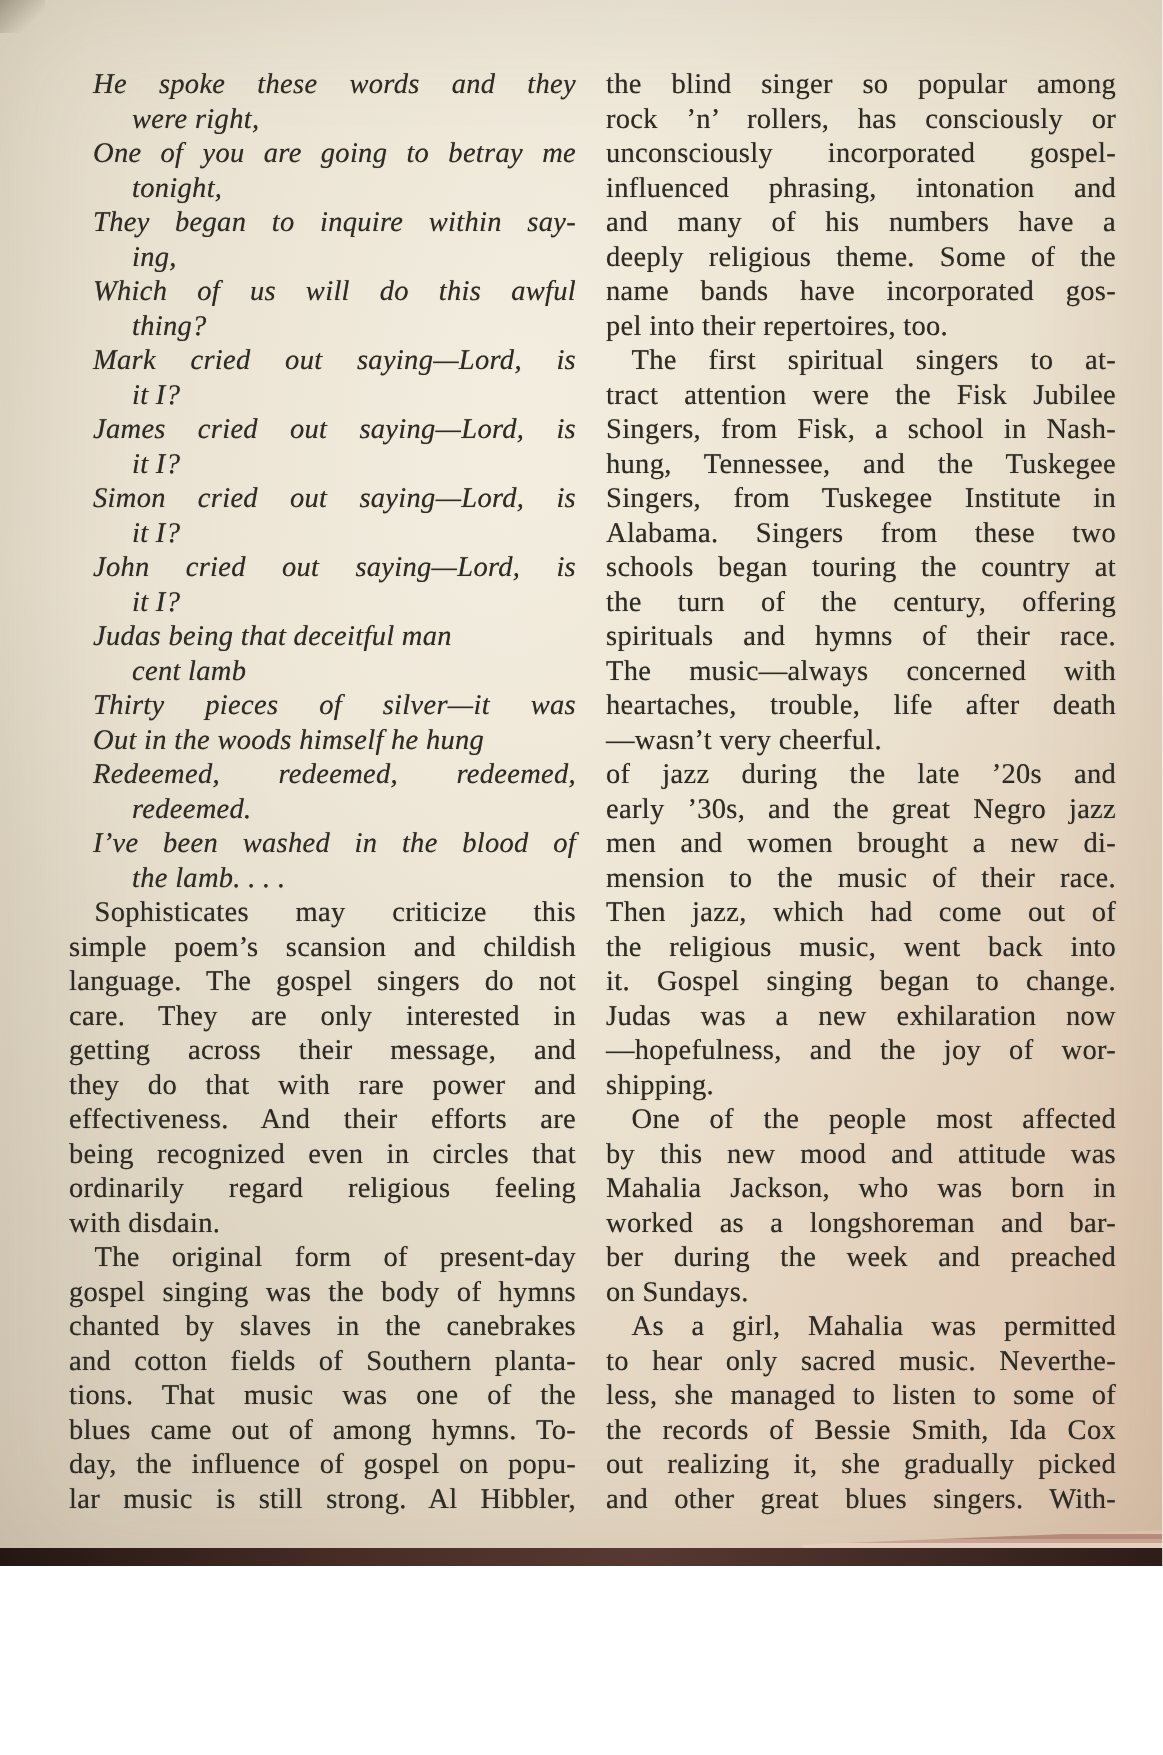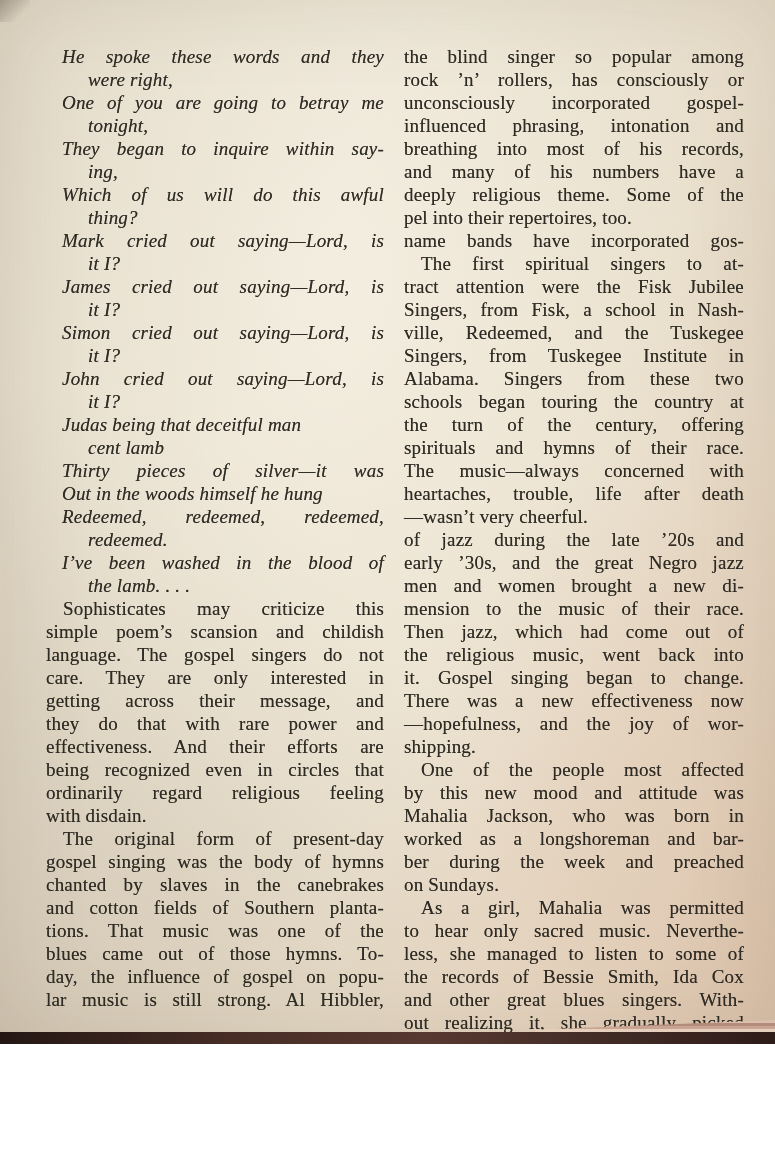--- a/index.html
+++ b/index.html
@@ -105,78 +105,77 @@
         <div class="line i0 just">being recognized even in circles that</div>
         <div class="line i0 just">ordinarily regard religious feeling</div>
         <div class="line i0 raw">with disdain.</div>
       </div>
       <div class="block para">
         <div class="line i3 just">The original form of present-day</div>
         <div class="line i0 just">gospel singing was the body of hymns</div>
         <div class="line i0 just">chanted by slaves in the canebrakes</div>
         <div class="line i0 just">and cotton fields of Southern planta-</div>
         <div class="line i0 just">tions. That music was one of the</div>
-        <div class="line i0 just">blues came out of those hymns. To-</div>
+        <div class="line i0 just">blues came out of among hymns. To-</div>
         <div class="line i0 just">day, the influence of gospel on popu-</div>
         <div class="line i0 just">lar music is still strong. Al Hibbler,</div>
       </div>
     </div>
   <div class="col col-right" id="col-right">
       <div class="block para">
         <div class="line i0 just">the blind singer so popular among</div>
         <div class="line i0 just">rock ’n’ rollers, has consciously or</div>
         <div class="line i0 just">unconsciously incorporated gospel-</div>
         <div class="line i0 just">influenced phrasing, intonation and</div>
-        <div class="line i0 just">breathing into most of his records,</div>
         <div class="line i0 just">and many of his numbers have a</div>
         <div class="line i0 just">deeply religious theme. Some of the</div>
+        <div class="line i0 just">name bands have incorporated gos-</div>
         <div class="line i0 raw">pel into their repertoires, too.</div>
-        <div class="line i0 just">name bands have incorporated gos-</div>
       </div>
       <div class="block para">
         <div class="line i3 just">The first spiritual singers to at-</div>
         <div class="line i0 just">tract attention were the Fisk Jubilee</div>
         <div class="line i0 just">Singers, from Fisk, a school in Nash-</div>
-        <div class="line i0 just">ville, Redeemed, and the Tuskegee</div>
+        <div class="line i0 just">hung, Tennessee, and the Tuskegee</div>
         <div class="line i0 just">Singers, from Tuskegee Institute in</div>
         <div class="line i0 just">Alabama. Singers from these two</div>
         <div class="line i0 just">schools began touring the country at</div>
         <div class="line i0 just">the turn of the century, offering</div>
         <div class="line i0 just">spirituals and hymns of their race.</div>
         <div class="line i0 just">The music—always concerned with</div>
         <div class="line i0 just">heartaches, trouble, life after death</div>
         <div class="line i0 raw">—wasn’t very cheerful.</div>
       </div>
       <div class="block para">
         <div class="line i0 just">of jazz during the late ’20s and</div>
         <div class="line i0 just">early ’30s, and the great Negro jazz</div>
         <div class="line i0 just">men and women brought a new di-</div>
         <div class="line i0 just">mension to the music of their race.</div>
         <div class="line i0 just">Then jazz, which had come out of</div>
         <div class="line i0 just">the religious music, went back into</div>
         <div class="line i0 just">it. Gospel singing began to change.</div>
-        <div class="line i0 just">There was a new effectiveness now</div>
+        <div class="line i0 just">Judas was a new exhilaration now</div>
         <div class="line i0 just">—hopefulness, and the joy of wor-</div>
         <div class="line i0 raw">shipping.</div>
       </div>
       <div class="block para">
         <div class="line i3 just">One of the people most affected</div>
         <div class="line i0 just">by this new mood and attitude was</div>
         <div class="line i0 just">Mahalia Jackson, who was born in</div>
         <div class="line i0 just">worked as a longshoreman and bar-</div>
         <div class="line i0 just">ber during the week and preached</div>
         <div class="line i0 raw">on Sundays.</div>
       </div>
       <div class="block para">
         <div class="line i3 just">As a girl, Mahalia was permitted</div>
         <div class="line i0 just">to hear only sacred music. Neverthe-</div>
         <div class="line i0 just">less, she managed to listen to some of</div>
         <div class="line i0 just">the records of Bessie Smith, Ida Cox</div>
+        <div class="line i0 just">out realizing it, she gradually picked</div>
         <div class="line i0 just">and other great blues singers. With-</div>
-        <div class="line i0 just">out realizing it, she gradually picked</div>
       </div>
     </div>
 
   <div class="footer-date">JULY, 1958</div>
   <div class="footer-page">115</div>
 
   <div class="edge-stripes-left"></div>
   <div class="edge-sliver-right"></div>
   <div class="edge-stripes-bottom-right"></div>
   <div class="bottom-edge"></div>

